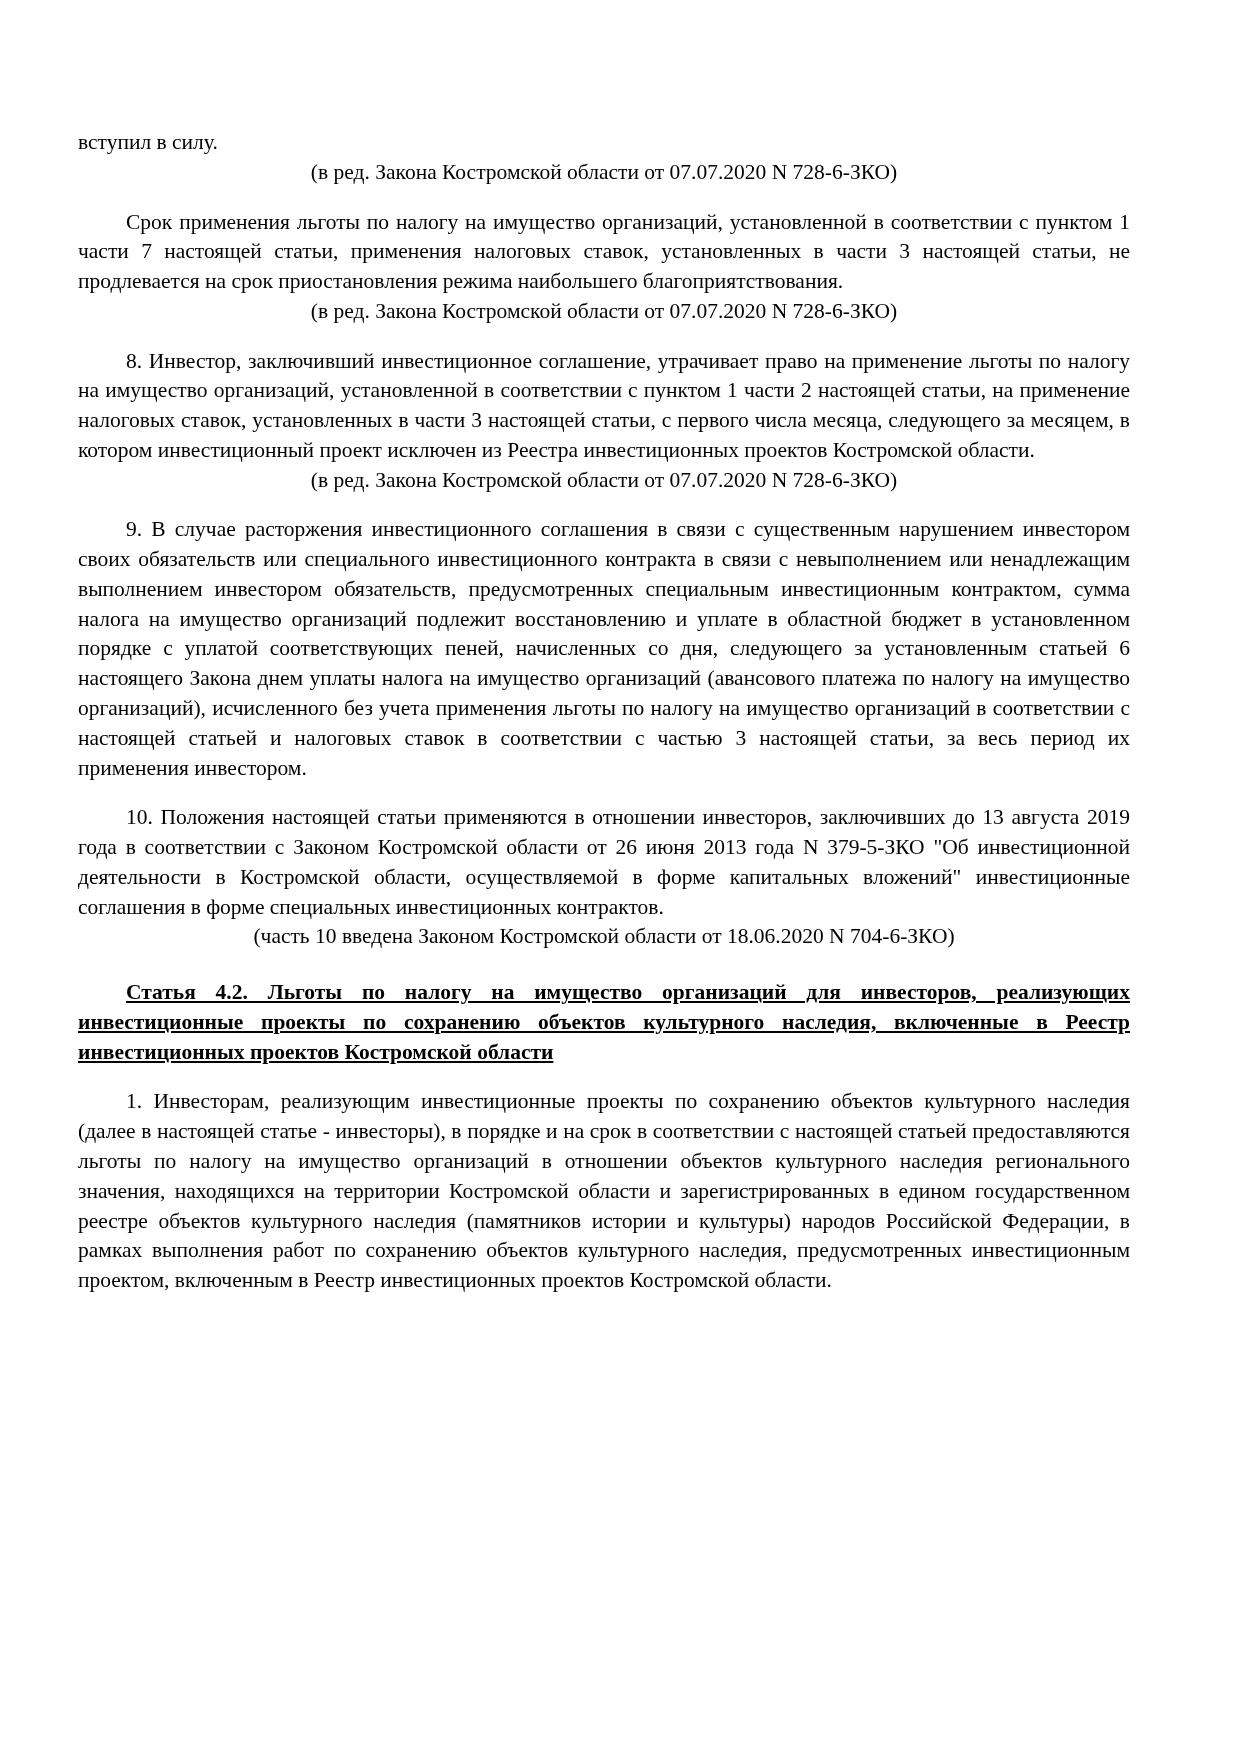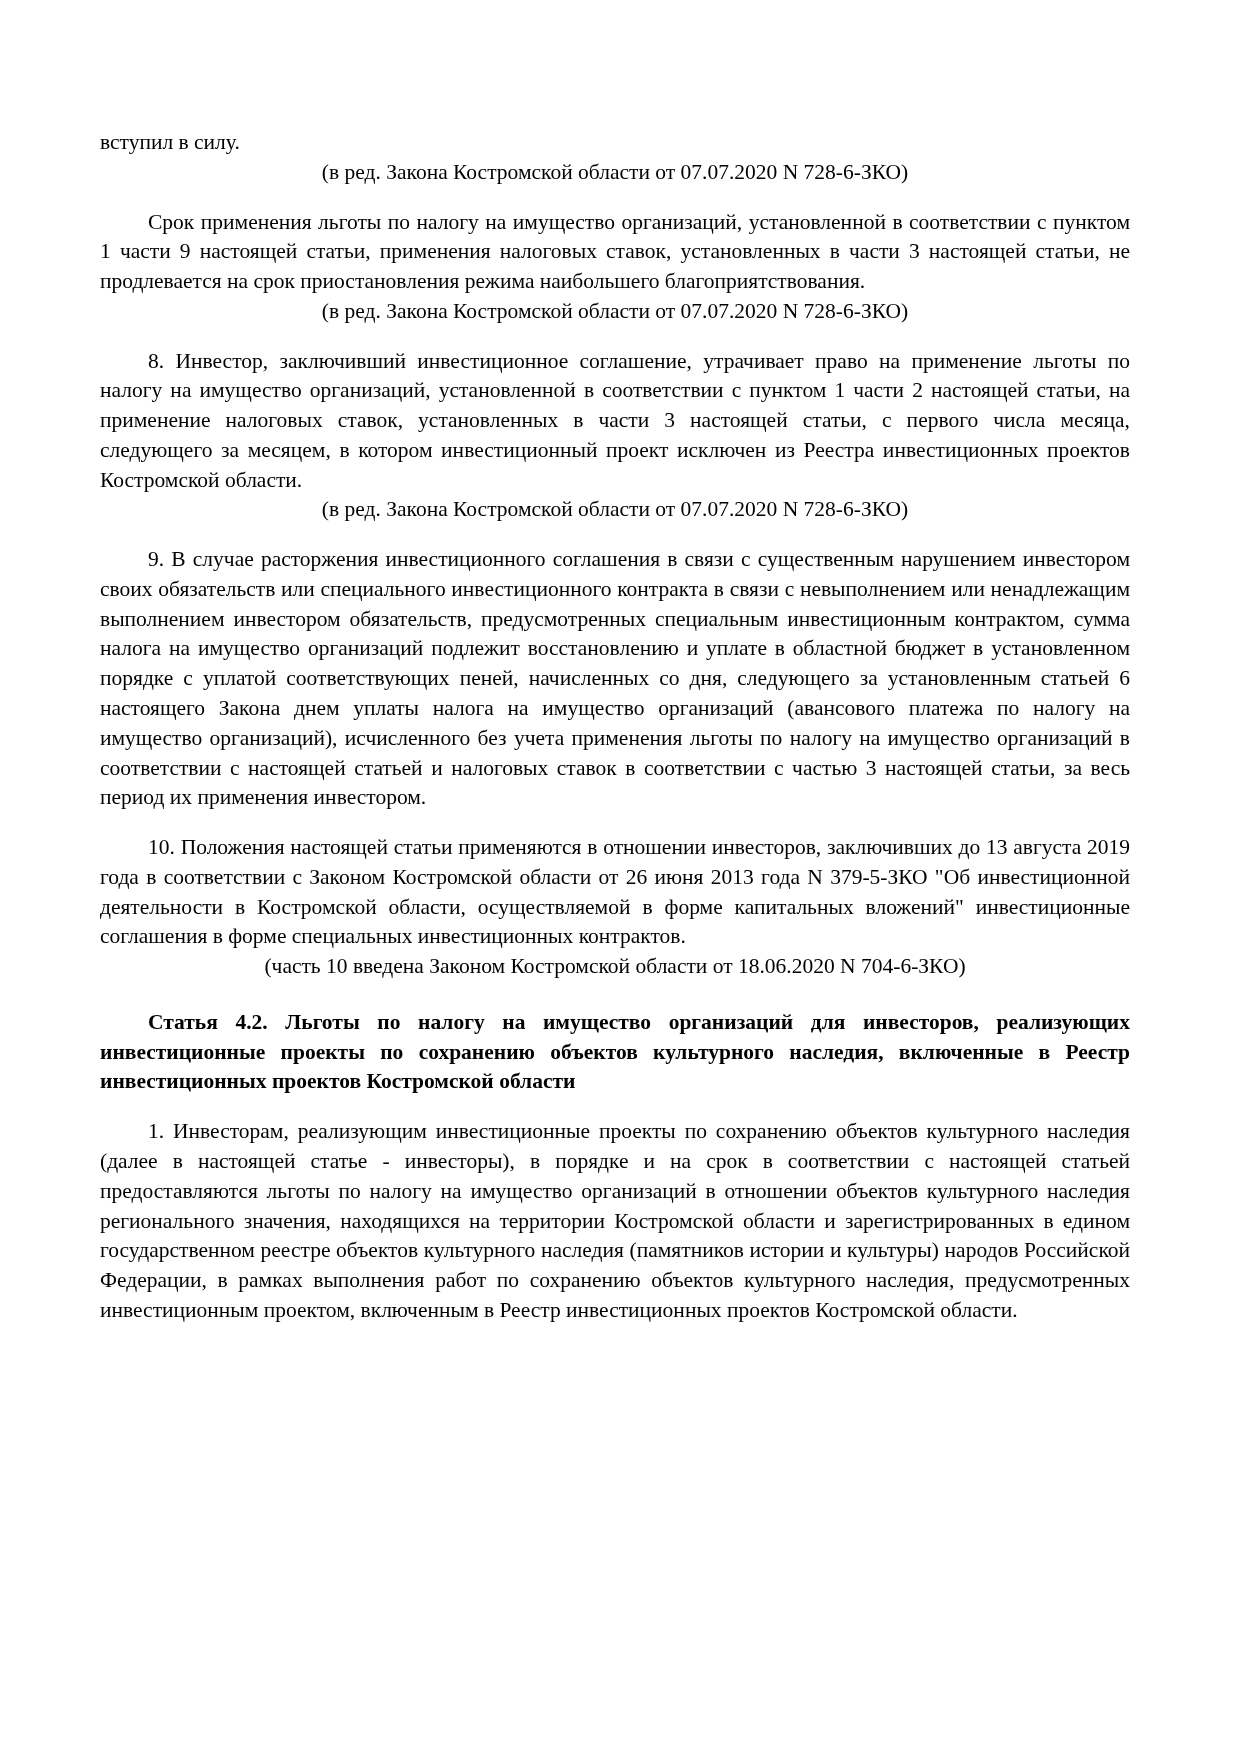--- a/index.html
+++ b/index.html
@@ -10,21 +10,21 @@
   body {
     width: 1240px;
     height: 1754px;
     font-family: "Liberation Serif", "DejaVu Serif", serif;
     color: #000000;
   }
   .page {
     box-sizing: border-box;
     width: 1240px;
     min-height: 1754px;
-    padding: 128px 110px 60px 100px;
+    padding: 128px 110px 60px 78px;
   }
   .doc {
     font-size: 21.5px;
     line-height: 1.385;
     text-align: justify;
     text-justify: inter-word;
   }
   p {
     margin: 0;
   }
@@ -39,20 +39,21 @@
     height: 20px;
   }
   .heading {
     font-weight: bold;
     text-indent: 48px;
     text-align: justify;
     margin: 0;
   }
   .heading-block {
     margin-top: 26px;
+    text-decoration: underline;
   }
   .ed-note {
     text-indent: 0;
     text-align: center;
   }
   .ed-note-indent {
     text-indent: 48px;
     text-align: justify;
   }
 </style>
@@ -60,21 +61,21 @@
 <body>
 
 <div class="page">
   <div class="doc">
 
     <p class="para noindent">вступил в силу.</p>
     <p class="para ed-note">(в ред. Закона Костромской области от 07.07.2020 N 728-6-ЗКО)</p>
 
     <div class="gap"></div>
 
-    <p class="para">Срок применения льготы по налогу на имущество организаций, установленной в соответствии с пунктом 1 части 9 настоящей статьи, применения налоговых ставок, установленных в части 3 настоящей статьи, не продлевается на срок приостановления режима наибольшего благоприятствования.</p>
+    <p class="para">Срок применения льготы по налогу на имущество организаций, установленной в соответствии с пунктом 1 части 7 настоящей статьи, применения налоговых ставок, установленных в части 3 настоящей статьи, не продлевается на срок приостановления режима наибольшего благоприятствования.</p>
     <p class="para ed-note">(в ред. Закона Костромской области от 07.07.2020 N 728-6-ЗКО)</p>
 
     <div class="gap"></div>
 
     <p class="para">8. Инвестор, заключивший инвестиционное соглашение, утрачивает право на применение льготы по налогу на имущество организаций, установленной в соответствии с пунктом 1 части 2 настоящей статьи, на применение налоговых ставок, установленных в части 3 настоящей статьи, с первого числа месяца, следующего за месяцем, в котором инвестиционный проект исключен из Реестра инвестиционных проектов Костромской области.</p>
     <p class="para ed-note">(в ред. Закона Костромской области от 07.07.2020 N 728-6-ЗКО)</p>
 
     <div class="gap"></div>
 
     <p class="para">9. В случае расторжения инвестиционного соглашения в связи с существенным нарушением инвестором своих обязательств или специального инвестиционного контракта в связи с невыполнением или ненадлежащим выполнением инвестором обязательств, предусмотренных специальным инвестиционным контрактом, сумма налога на имущество организаций подлежит восстановлению и уплате в областной бюджет в установленном порядке с уплатой соответствующих пеней, начисленных со дня, следующего за установленным статьей 6 настоящего Закона днем уплаты налога на имущество организаций (авансового платежа по налогу на имущество организаций), исчисленного без учета применения льготы по налогу на имущество организаций в соответствии с настоящей статьей и налоговых ставок в соответствии с частью 3 настоящей статьи, за весь период их применения инвестором.</p>

